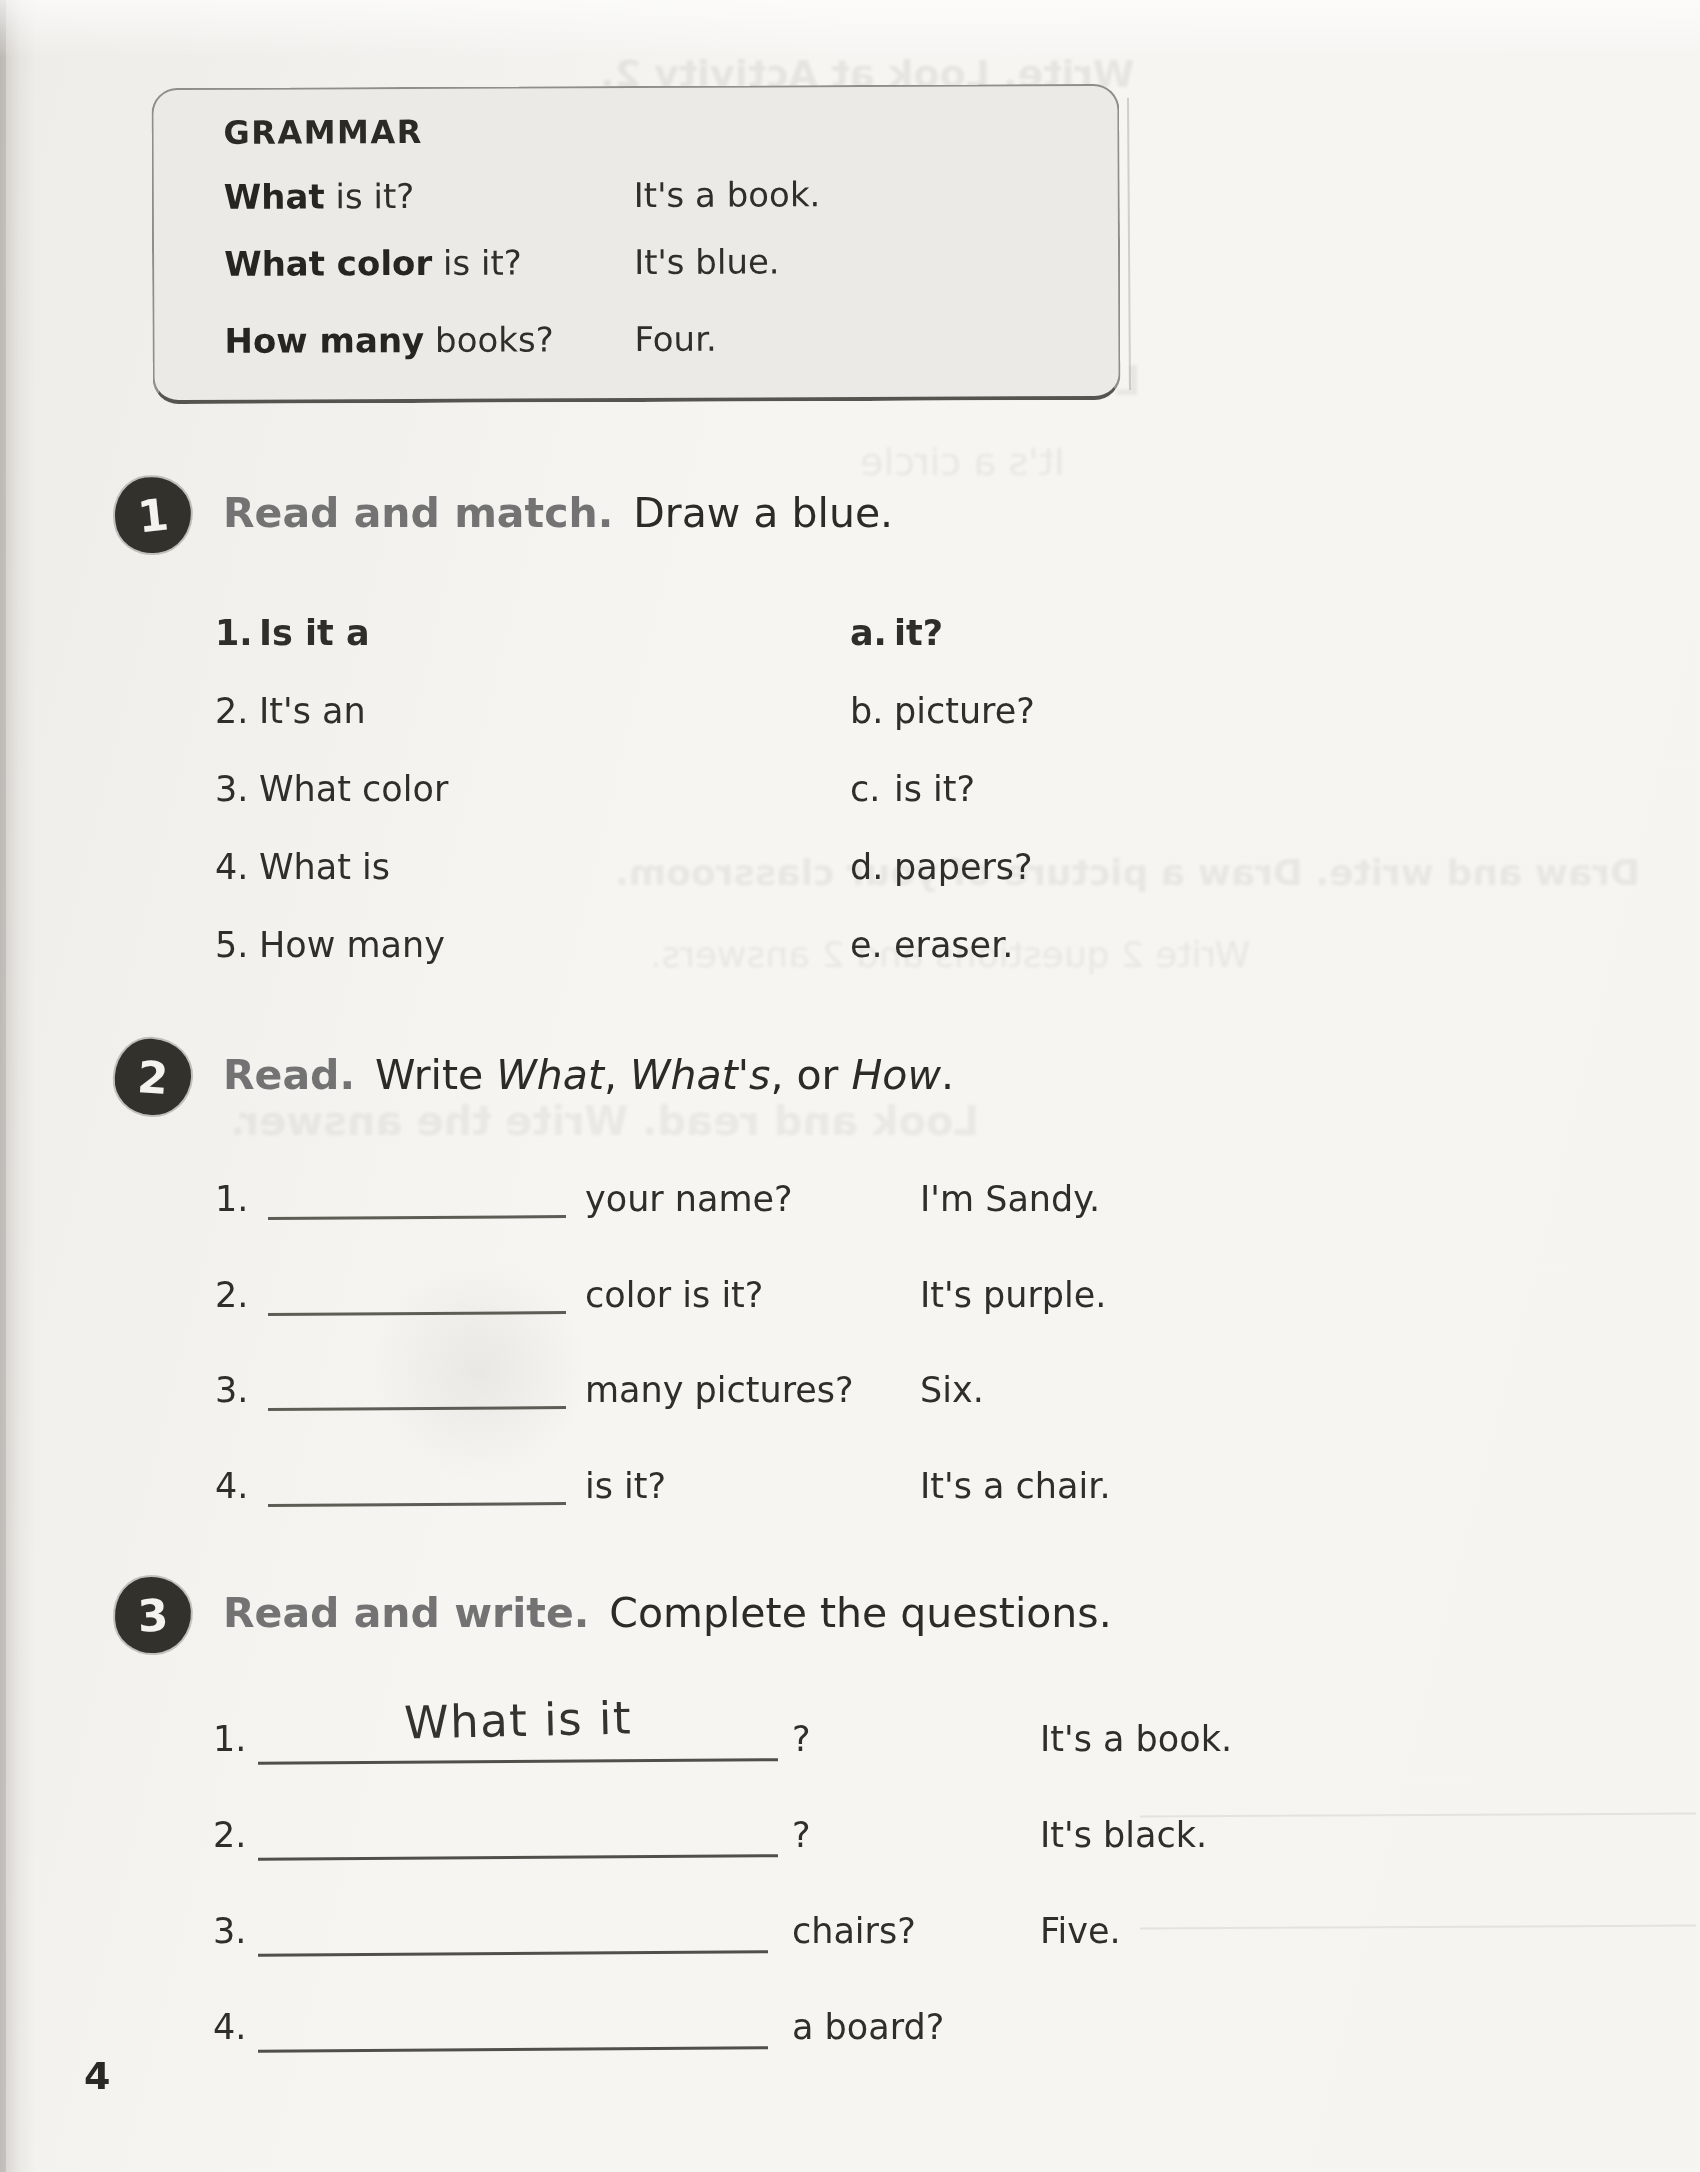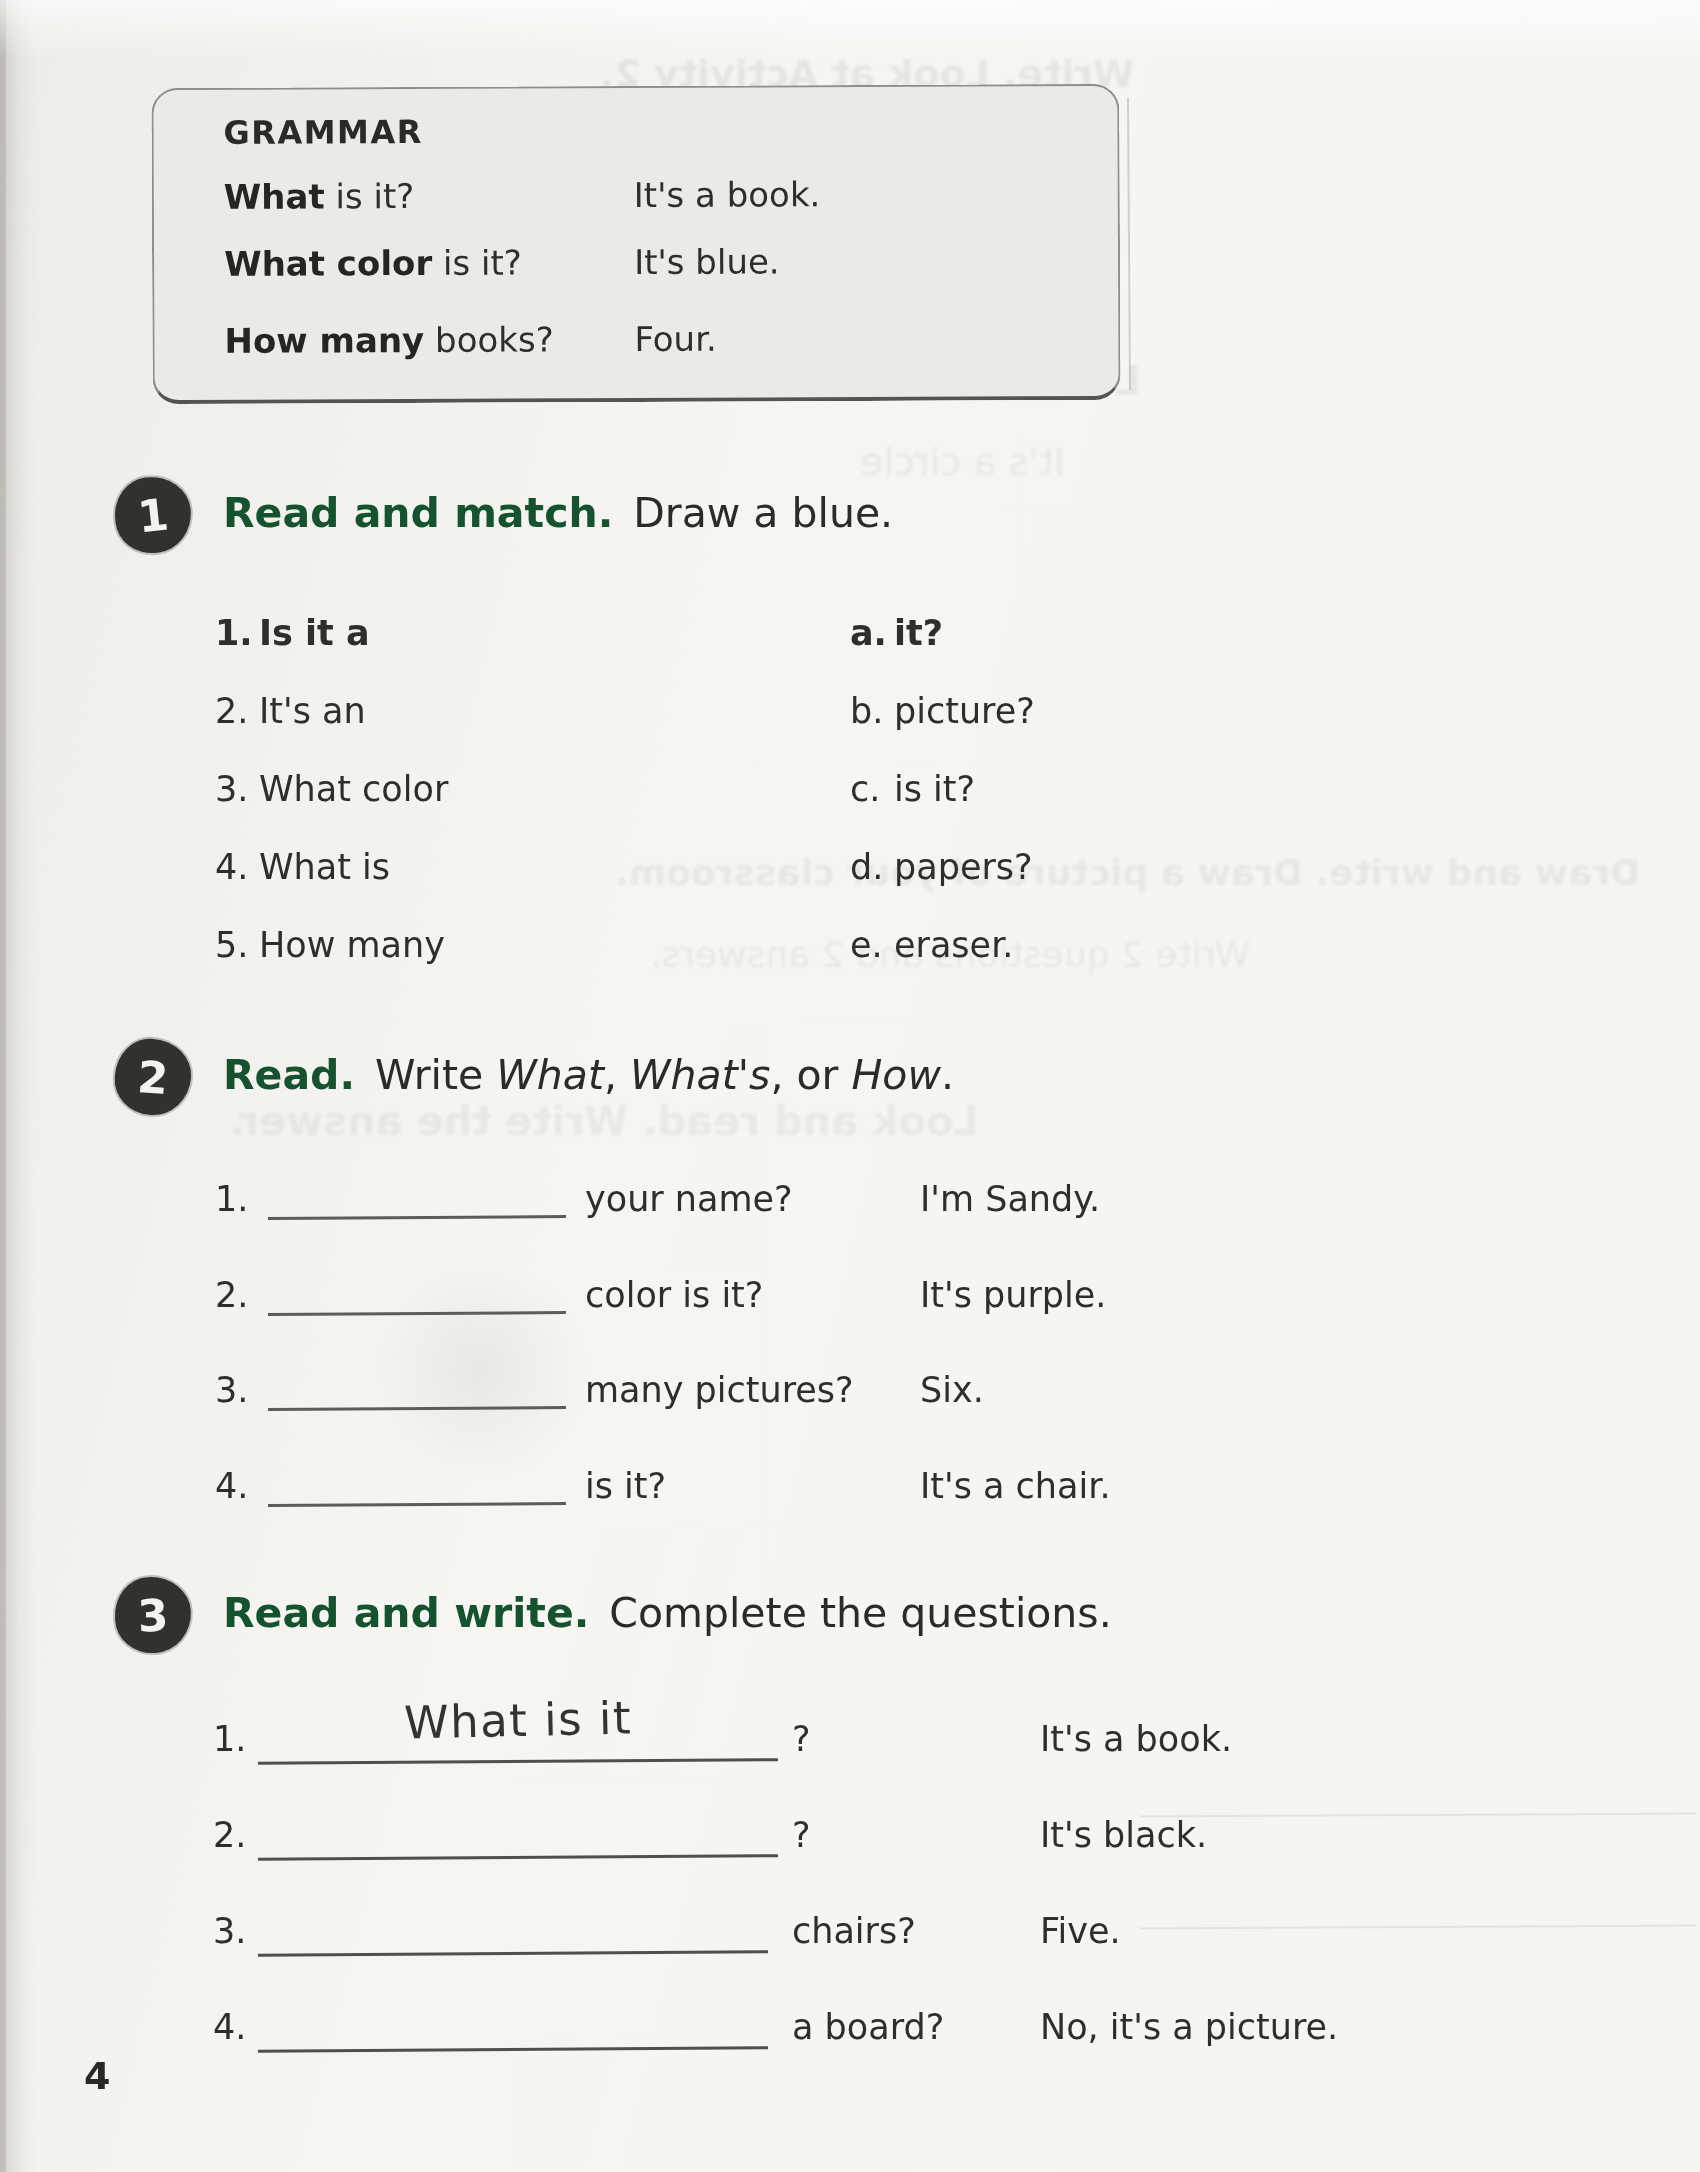--- a/index.html
+++ b/index.html
@@ -41,21 +41,21 @@
   .badge{
     position:absolute;width:76px;height:76px;background:#32312c;color:#f4f3ef;
     border-radius:46% 54% 50% 50% / 52% 48% 54% 46%;
     display:flex;align-items:center;justify-content:center;
     font-size:44px;font-weight:700;box-shadow:0 0 0 2px rgba(45,44,39,0.25);
   }
   .badge.b1{left:115px;top:477px;transform:rotate(-6deg);}
   .badge.b2{left:115px;top:1039px;transform:rotate(4deg);}
   .badge.b3{left:115px;top:1577px;transform:rotate(-3deg);}
   .ex-title{position:absolute;left:223px;font-size:41px;white-space:nowrap;color:#2c2b26;}
-  .ex-title .tb{font-weight:700;color:#14532d;}
+  .ex-title .tb{font-weight:700;color:#737373;}
   .ex-title .rest{font-weight:400;margin-left:20px;}
   .ex-title em{font-style:italic;}
   .ex-title.t1{top:489px;}
   .ex-title.t2{top:1051px;}
   .ex-title.t3{top:1589px;}
 
   
   .m-row{position:absolute;font-size:35px;line-height:46px;white-space:nowrap;}
   .m-row .num{display:inline-block;min-width:44px;}
   .m-left{left:215px;}
@@ -186,18 +186,17 @@
   <div class="c-row cy2 short">
     <span class="num">3.</span>
     <span class="blank"></span>
     <span class="after">chairs?</span>
     <span class="ans">Five.</span>
   </div>
   <div class="c-row cy3 short">
     <span class="num">4.</span>
     <span class="blank"></span>
     <span class="after">a board?</span>
-    <span class="ans">No, it's a picture.</span>
   </div>
 
   <div class="page-num">4</div>
 
 </div>
 
 </body></html>

